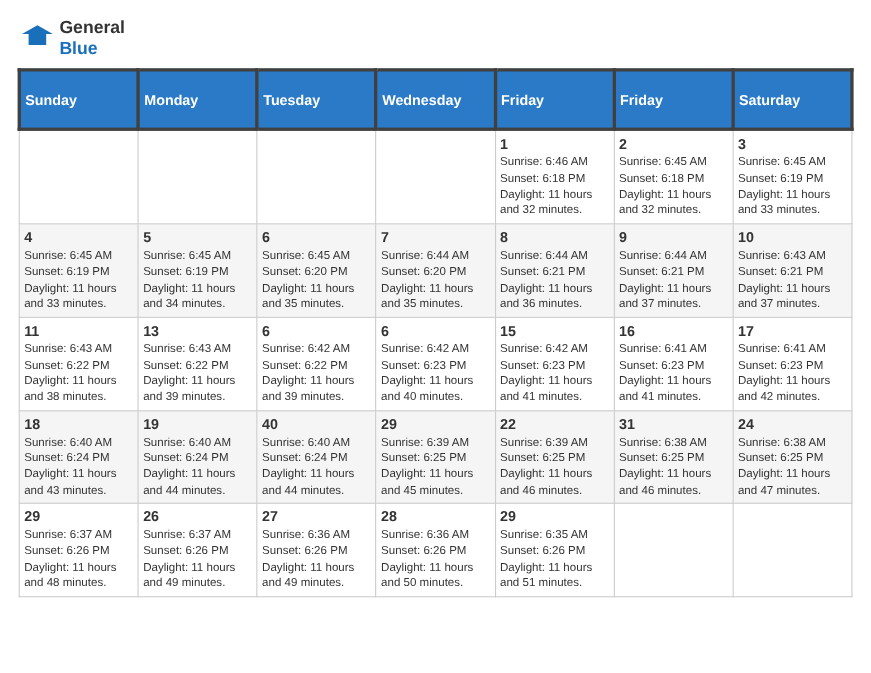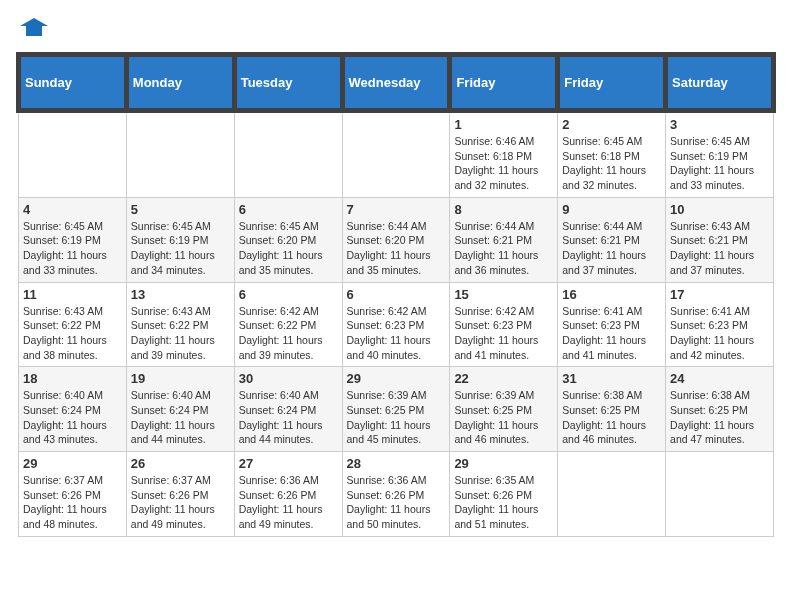--- a/index.html
+++ b/index.html
@@ -37,21 +37,21 @@
       width: 100%;
       border-collapse: collapse;
       font-size: 11px;
     }
     .calendar thead tr th {
       background-color: #2a7ac7;
       color: #fff;
       font-size: 13px;
       font-weight: bold;
       padding: 18px 4px;
-      border: 5px solid #404040;
+      border: 3px solid #404040;
       text-align: left;
     }
     .calendar tbody tr td {
       border: 1px solid #ccc;
       vertical-align: top;
       padding: 4px;
       width: calc(100%/7);
       min-height: 80px;
       background: #fff;
     }
@@ -74,20 +74,24 @@
     }
   </style>
 </head>
 <body>
 
 <div class="header-area">
   <div class="logo">
     <svg width="32" height="28" viewBox="0 0 32 28">
       <polygon points="18,2 32,10 26,10 26,20 10,20 10,10 4,10" fill="#1a6fba"></polygon>
     </svg>
+    <div style="display:flex; flex-direction:column; line-height:1.2; margin-left:2px;">
+      <span style="font-size:16px; font-weight:bold; color:#333;">General</span>
+      <span style="font-size:16px; font-weight:bold; color:#1a6fba;">Blue</span>
+    </div>
   </div>
   <div class="title-area">
     <div class="main-title"></div>
     <div class="sub-title"></div>
   </div>
 </div>
 
 <table class="calendar">
   <thead>
     <tr id="days-header">
@@ -220,21 +224,21 @@
 Sunset: 6:24 PM
 Daylight: 11 hours and 43 minutes.</div>
         </td>
         <td>
           <div class="day-number">19</div>
           <div class="day-info">Sunrise: 6:40 AM
 Sunset: 6:24 PM
 Daylight: 11 hours and 44 minutes.</div>
         </td>
         <td>
-          <div class="day-number">30</div>
+          <div class="day-number">40</div>
           <div class="day-info">Sunrise: 6:40 AM
 Sunset: 6:24 PM
 Daylight: 11 hours and 44 minutes.</div>
         </td>
         <td>
           <div class="day-number">29</div>
           <div class="day-info">Sunrise: 6:39 AM
 Sunset: 6:25 PM
 Daylight: 11 hours and 45 minutes.</div>
         </td>

